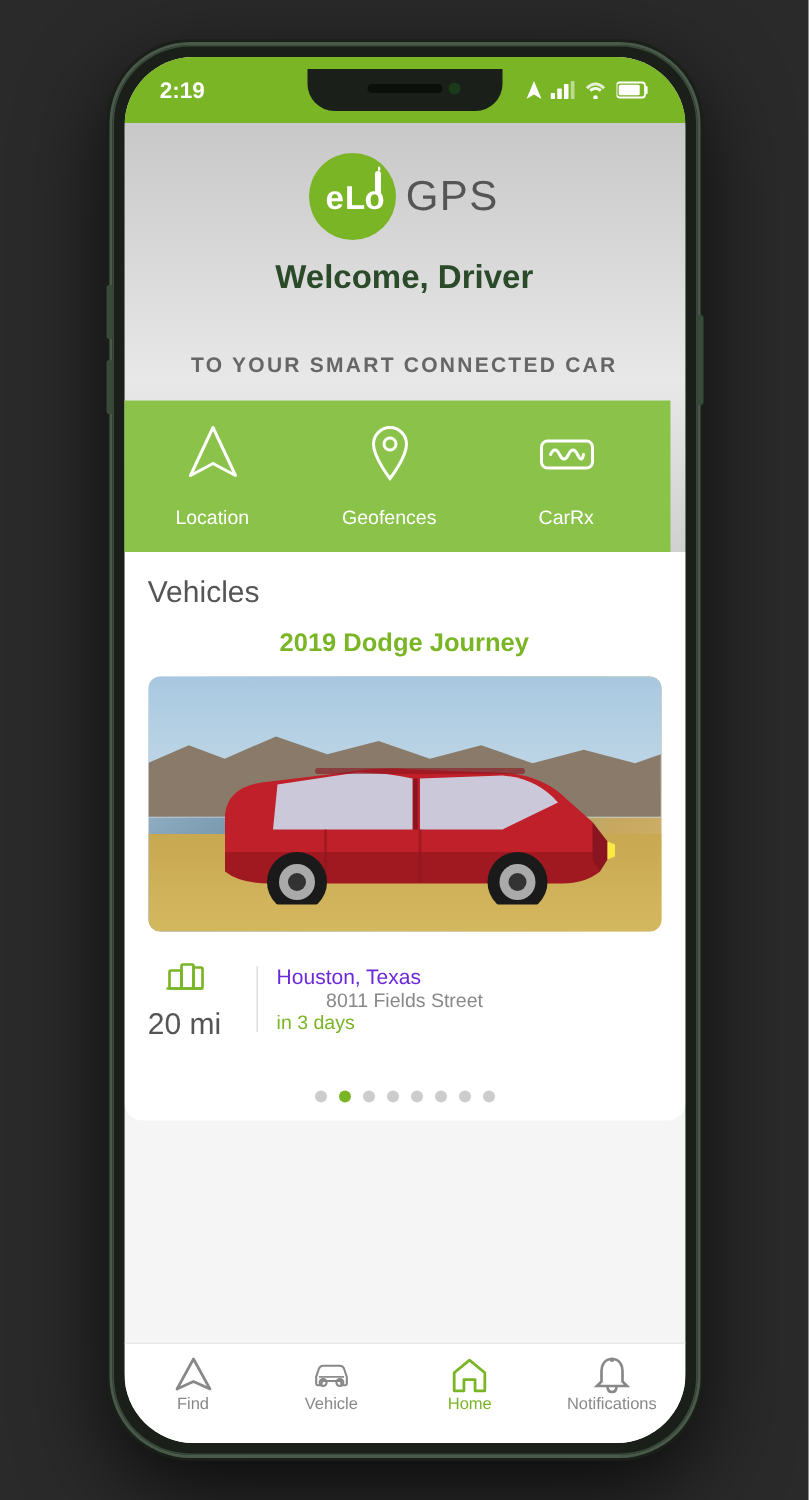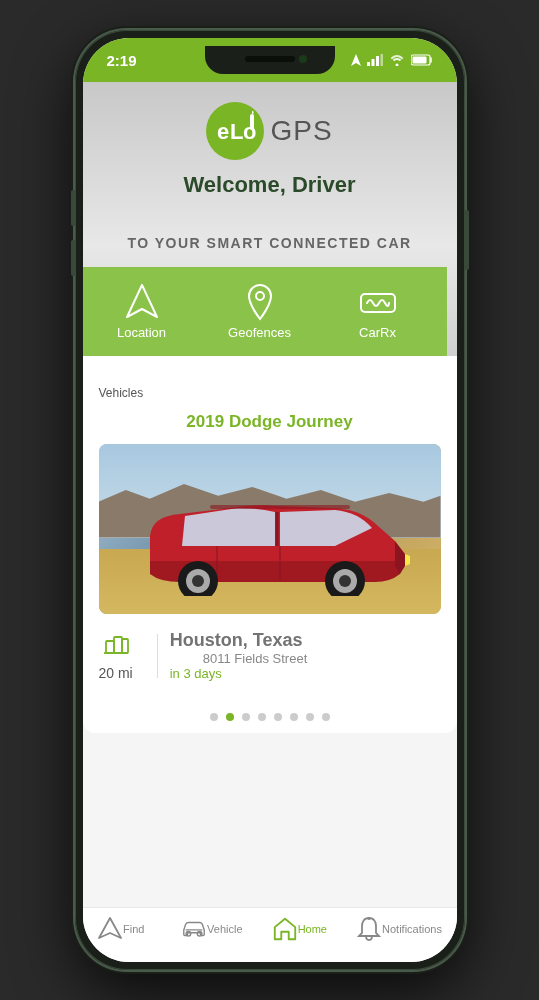--- a/index.html
+++ b/index.html
@@ -184,21 +184,21 @@
       margin-left: -20px;
       display: flex;
       justify-content: space-around;
       padding: 16px 10px;
     }
 
     .quick-action-item {
       display: flex;
       flex-direction: column;
       align-items: center;
-      gap: 4px;
+      gap: 16px;
       color: white;
       cursor: pointer;
       min-width: 70px;
     }
 
     .quick-action-icon {
       width: 38px;
       height: 38px;
       display: flex;
       align-items: center;
@@ -218,22 +218,22 @@
       overflow-y: auto;
     }
 
     .vehicles-section {
       background: white;
       margin: 0;
       border-radius: 0 0 12px 12px;
     }
 
     .vehicles-header {
-      padding: 30px 16px 8px;
-      font-size: 12px;
+      padding: 16px 16px 8px;
+      font-size: 20px;
       color: #555;
       font-weight: 400;
     }
 
     .vehicle-card {
       padding: 4px 16px 16px;
     }
 
     .vehicle-name {
       font-size: 17px;
@@ -266,39 +266,39 @@
       align-items: center;
       gap: 2px;
       padding-right: 12px;
     }
 
     .mileage-icon {
       color: #7ab526;
     }
 
     .mileage-value {
-      font-size: 14px;
+      font-size: 20px;
       color: #555;
       font-weight: 500;
     }
 
     .divider {
       width: 1px;
       height: 44px;
       background: #ddd;
     }
 
     .location-block {
       flex: 1;
     }
 
     .location-city {
-      font-size: 18px;
-      color: #737373;
-      font-weight: 700;
+      font-size: 14px;
+      color: #6d28d9;
+      font-weight: 400;
     }
 
     .location-street {
       font-size: 13px;
       color: #888;
       margin-left: 33px;
     }
 
     .location-days {
       font-size: 13px;
@@ -330,21 +330,21 @@
       border-top: 1px solid #e8e8e8;
       display: flex;
       justify-content: space-around;
       align-items: center;
       padding: 8px 0 20px;
       flex-shrink: 0;
     }
 
     .nav-item {
       display: flex;
-      flex-direction: row;
+      flex-direction: column;
       align-items: center;
       gap: 0;
       cursor: pointer;
       min-width: 55px;
     }
 
     .nav-icon {
       width: 26px;
       height: 26px;
       display: flex;

